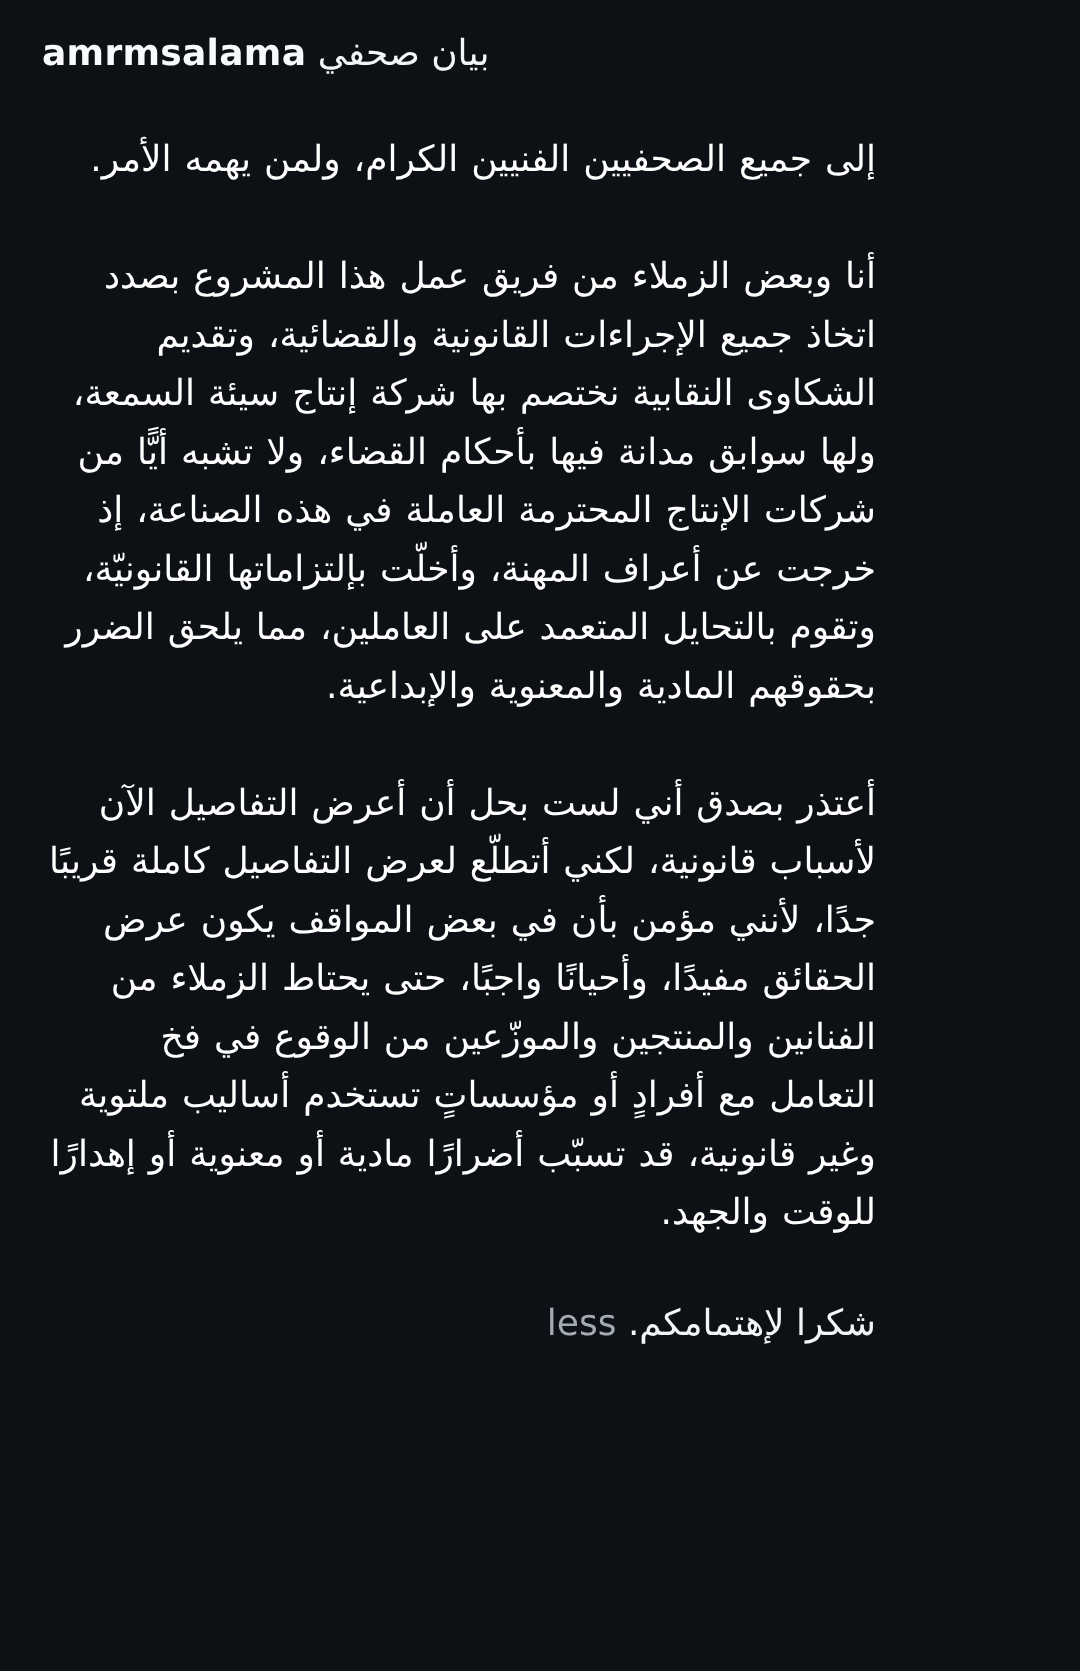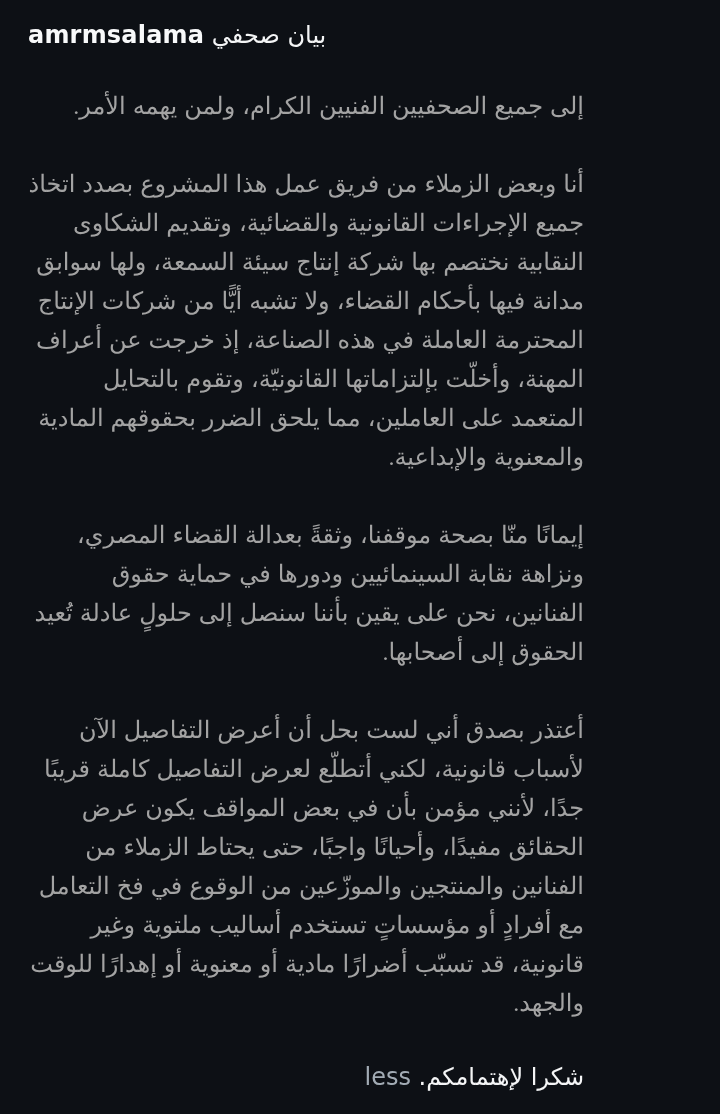--- a/index.html
+++ b/index.html
@@ -46,23 +46,22 @@
 
   .caption-body {
     direction: rtl;
     text-align: right;
     font-size: 24px;
     line-height: 39px;
   }
 
   .caption-paragraph {
     margin-bottom: 39px;
-    color: #a3a3a3;
+    color: #ffffff;
     word-spacing: 1px;
-    font-family: Liberation Serif, serif;
   }
 
   .footer-line {
     direction: rtl;
     text-align: right;
     font-size: 24px;
     line-height: 39px;
     margin-top: -4px;
   }
 
@@ -83,21 +82,20 @@
 <div class="post">
 
   <div class="header-line">
     <span class="username">amrmsalama</span>
     <span class="caption-intro">بيان صحفي</span>
   </div>
 
   <div class="caption-body">
     <div class="caption-paragraph">إلى جميع الصحفيين الفنيين الكرام، ولمن يهمه الأمر.</div>
     <div class="caption-paragraph">أنا وبعض الزملاء من فريق عمل هذا المشروع بصدد اتخاذ جميع الإجراءات القانونية والقضائية، وتقديم الشكاوى النقابية نختصم بها شركة إنتاج سيئة السمعة، ولها سوابق مدانة فيها بأحكام القضاء، ولا تشبه أيًّا من شركات الإنتاج المحترمة العاملة في هذه الصناعة، إذ خرجت عن أعراف المهنة، وأخلّت بإلتزاماتها القانونيّة، وتقوم بالتحايل المتعمد على العاملين، مما يلحق الضرر بحقوقهم المادية والمعنوية والإبداعية.</div>
-    <div class="caption-paragraph">إيمانًا منّا بصحة موقفنا، وثقةً بعدالة القضاء المصري، ونزاهة نقابة السينمائيين ودورها في حماية حقوق الفنانين، نحن على يقين بأننا سنصل إلى حلولٍ عادلة تُعيد الحقوق إلى أصحابها.</div>
     <div class="caption-paragraph">أعتذر بصدق أني لست بحل أن أعرض التفاصيل الآن لأسباب قانونية، لكني أتطلّع لعرض التفاصيل كاملة قريبًا جدًا، لأنني مؤمن بأن في بعض المواقف يكون عرض الحقائق مفيدًا، وأحيانًا واجبًا، حتى يحتاط الزملاء من الفنانين والمنتجين والموزّعين من الوقوع في فخ التعامل مع أفرادٍ أو مؤسساتٍ تستخدم أساليب ملتوية وغير قانونية، قد تسبّب أضرارًا مادية أو معنوية أو إهدارًا للوقت والجهد.</div>
   </div>
 
   <div class="footer-line">
     <span class="closing-text">شكرا لإهتمامكم.</span>
     <span class="less-toggle">less</span>
   </div>
 
 </div>
 

